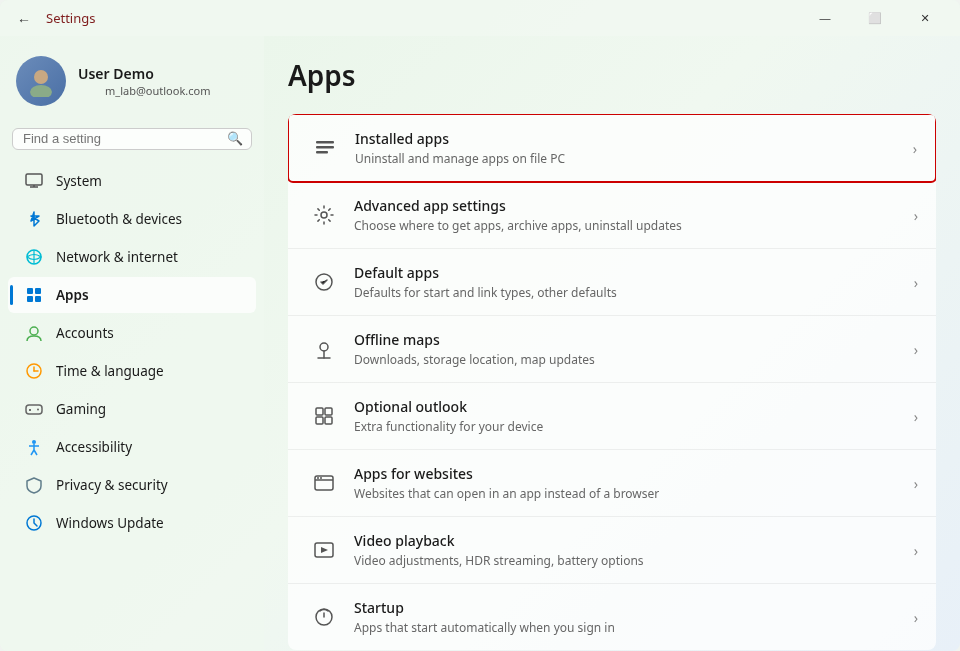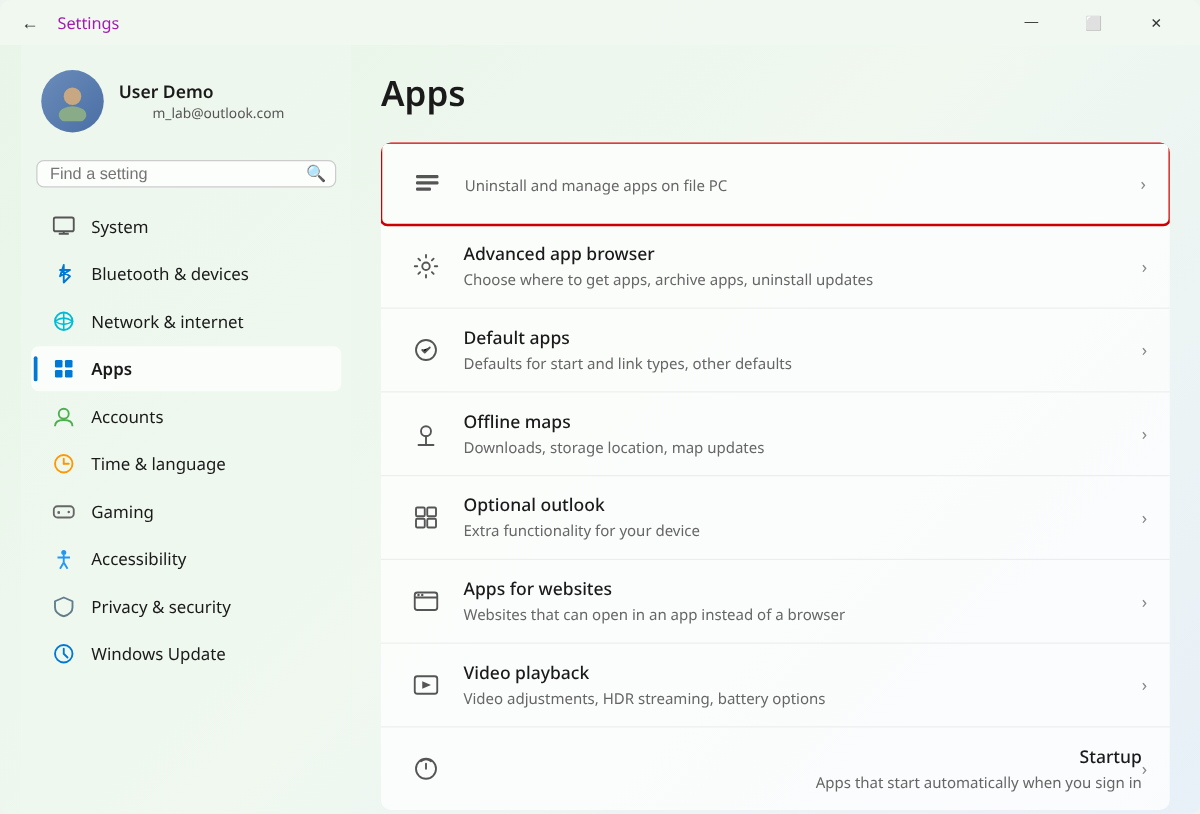--- a/index.html
+++ b/index.html
@@ -44,21 +44,21 @@
       cursor: pointer;
       display: flex;
       align-items: center;
       justify-content: center;
       border-radius: 4px;
       font-size: 14px;
       color: #333;
     }
     .titlebar-title {
       font-size: 13px;
-      color: #a21caf;
+      color: #7f1d1d;
     }
     .titlebar-controls {
       display: flex;
       gap: 4px;
     }
     .titlebar-btn {
       width: 46px;
       height: 28px;
       border: none;
       background: transparent;
@@ -69,21 +69,20 @@
       font-size: 11px;
       color: #333;
       border-radius: 4px;
     }
 
     
     .main-content {
       display: flex;
       flex: 1;
       overflow: hidden;
-      padding-left: 17px;
     }
 
     
     .sidebar {
       width: 264px;
       background: rgba(240, 248, 240, 0.7);
       flex-shrink: 0;
       display: flex;
       flex-direction: column;
       padding: 8px 0;
@@ -198,21 +197,21 @@
 
     .settings-item {
       display: flex;
       align-items: center;
       padding: 14px 18px;
       cursor: pointer;
       border-bottom: 1px solid rgba(0,0,0,0.06);
       transition: background 0.15s;
       position: relative;
     }
-    .settings-item:last-child { border-bottom: none; text-align: right; }
+    .settings-item:last-child { border-bottom: none; }
     .settings-item.highlighted {
       border: 2px solid #cc0000;
       border-radius: 6px;
       margin: -1px;
     }
 
     .item-icon {
       width: 36px;
       height: 36px;
       display: flex;
@@ -405,34 +404,35 @@
 
         <div class="settings-item highlighted">
           <div class="item-icon">
             <svg width="22" height="22" viewBox="0 0 22 22">
                 <rect x="2" y="4" width="18" height="2.5" rx="1" fill="#555"></rect>
                 <rect x="2" y="9" width="18" height="2.5" rx="1" fill="#555"></rect>
                 <rect x="2" y="14" width="12" height="2.5" rx="1" fill="#555"></rect>
               </svg>
           </div>
           <div class="item-text">
+            <div class="item-title">Installed apps</div>
             <div class="item-desc">Uninstall and manage apps on file PC</div>
           </div>
           <span class="item-chevron">›</span>
         </div>
 
         <div class="settings-item">
           <div class="item-icon">
             <svg width="22" height="22" viewBox="0 0 22 22">
                 <circle cx="11" cy="11" r="3" fill="none" stroke="#555" stroke-width="1.5"></circle>
                 <path d="M11 2 L11 4 M11 18 L11 20 M2 11 L4 11 M18 11 L20 11 M4.9 4.9 L6.3 6.3 M15.7 15.7 L17.1 17.1 M17.1 4.9 L15.7 6.3 M6.3 15.7 L4.9 17.1" stroke="#555" stroke-width="1.5" stroke-linecap="round"></path>
               </svg>
           </div>
           <div class="item-text">
-            <div class="item-title">Advanced app browser</div>
+            <div class="item-title">Advanced app settings</div>
             <div class="item-desc">Choose where to get apps, archive apps, uninstall updates</div>
           </div>
           <span class="item-chevron">›</span>
         </div>
 
         <div class="settings-item">
           <div class="item-icon">
             <svg width="22" height="22" viewBox="0 0 22 22">
                 <circle cx="11" cy="11" r="8" fill="none" stroke="#555" stroke-width="1.5"></circle>
                 <path d="M8 11 L10 13 L14 9" stroke="#555" stroke-width="1.5" stroke-linecap="round" stroke-linejoin="round"></path>

